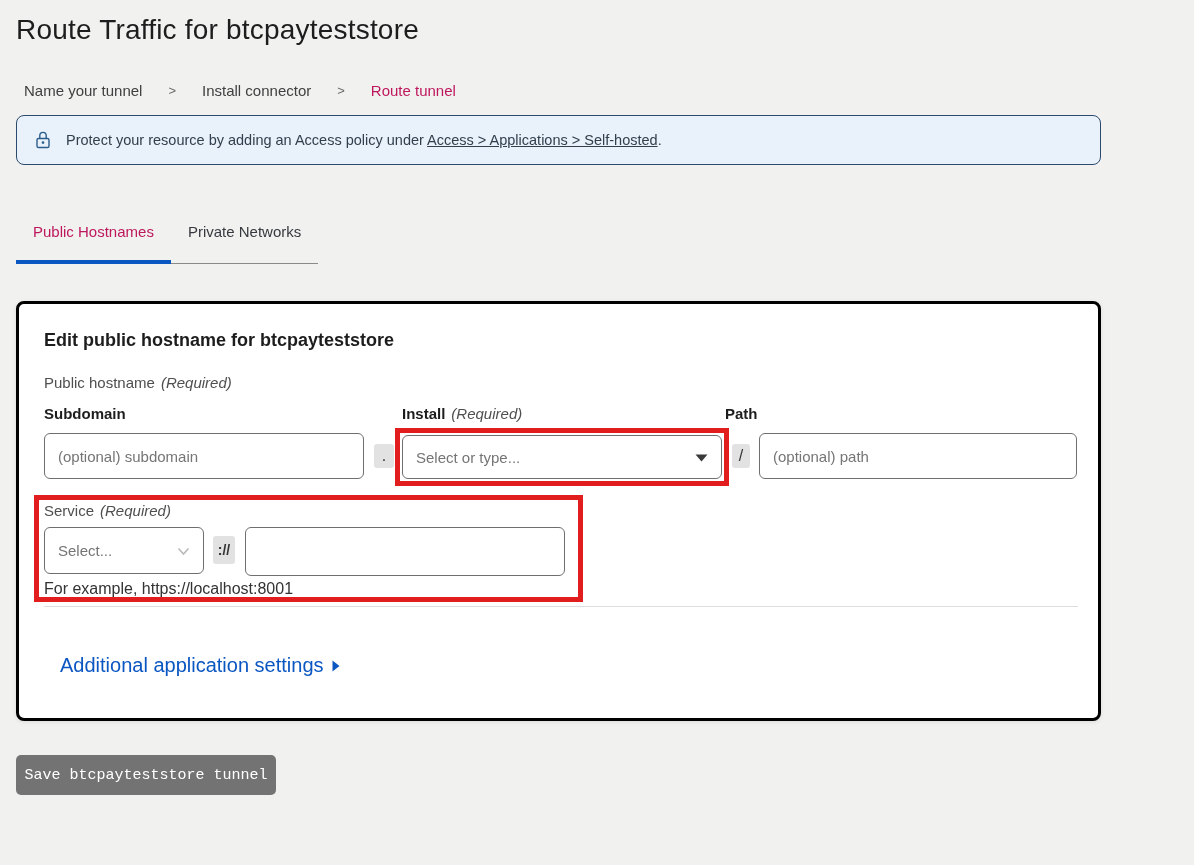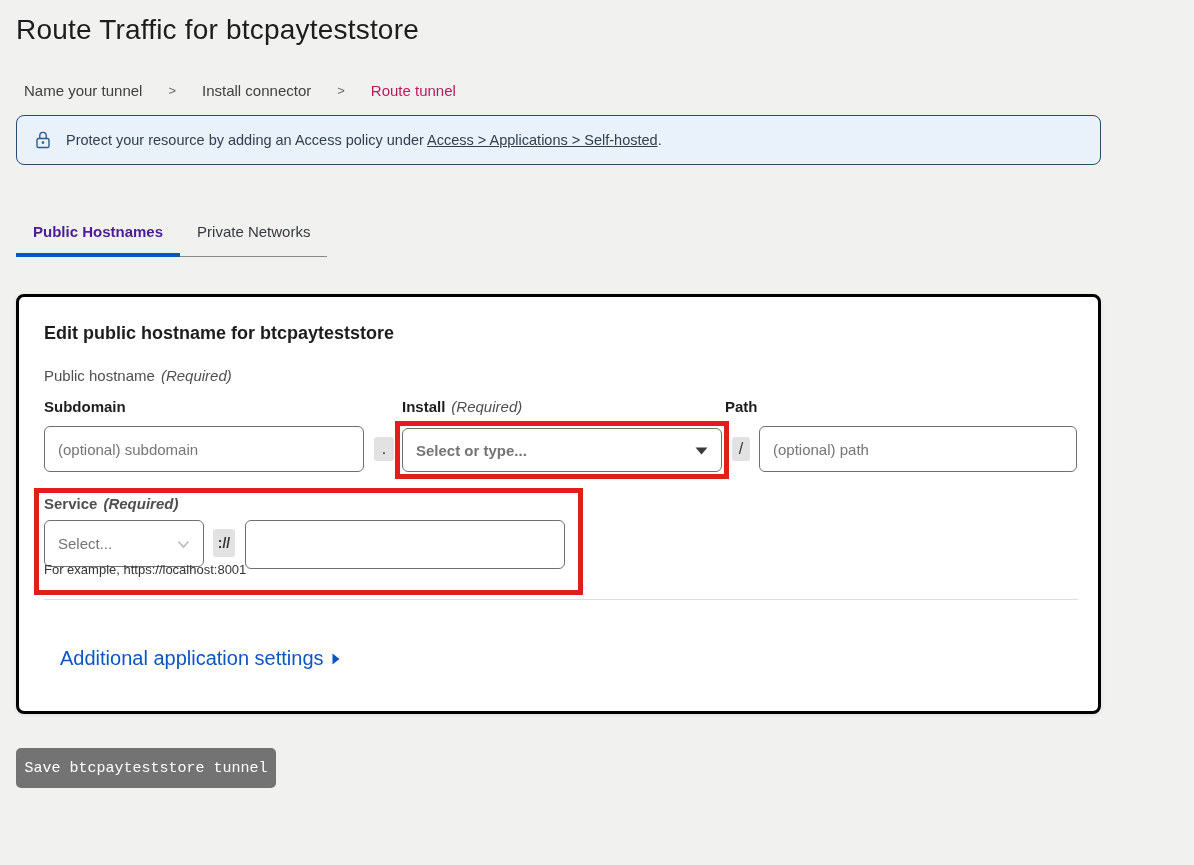--- a/index.html
+++ b/index.html
@@ -56,23 +56,23 @@
   .tabs { display: flex; margin: 50px 0 0 16px; width: fit-content; }
   .tab {
     font-size: 15px;
     color: #36393f;
     padding: 8px 17px 12px 17px;
     border-bottom: 1px solid #8a8a8a;
     cursor: pointer;
     white-space: nowrap;
   }
   .tab.active {
-    color: #4c1d95;
-    font-weight: 700;
-    padding-bottom: 13px;
+    color: #be185d;
+    font-weight: 400;
+    padding-bottom: 20px;
     border-bottom: 4px solid #0b57c2;
   }
 
   
   .card {
     margin: 37px 0 0 16px;
     width: 1085px;
     height: 420px;
     background: #ffffff;
     border: 3px solid #000000;
@@ -117,49 +117,49 @@
     background: #e2e2e2;
     border-radius: 3px;
     color: #333;
     font-size: 16px;
     display: flex; align-items: center; justify-content: center;
   }
   .sep-dot { left: 355px; top: 140px; width: 20px; height: 24px; }
   .sep-slash { left: 713px; top: 140px; width: 18px; height: 24px; }
 
   .red-box { position: absolute; border: 5px solid #e11d1d; }
-  .domain-red { left: 376px; top: 124px; width: 334px; height: 58px; font-weight: bold; }
+  .domain-red { left: 376px; top: 124px; width: 334px; height: 58px; }
   .service-red { left: 15px; top: 191px; width: 549px; height: 107px; }
 
   .select-box {
     border: 1px solid #6f6f6f;
     border-radius: 6px;
     background: #fff;
     display: flex; align-items: center; justify-content: space-between;
     padding: 0 13px;
     cursor: pointer;
   }
   .select-placeholder { font-size: 15px; color: #757575; }
   .sel-domain { position: absolute; left: 2px; top: 2px; width: 320px; height: 44px; }
 
   .service-label {
     position: absolute; left: 5px; top: 2px;
-    font-size: 15px; color: #4f4f4f; font-weight: bold;
+    font-size: 15px; color: #4f4f4f;
   }
   .sel-service { position: absolute; left: 5px; top: 27px; width: 160px; height: 47px; }
   .sep-proto {
     position: absolute; left: 174px; top: 36px; width: 22px; height: 28px;
     background: #e2e2e2; border-radius: 3px;
     color: #333; font-size: 14px; font-weight: 700;
     display: flex; align-items: center; justify-content: center;
   }
   .in-service-url { position: absolute; left: 206px; top: 27px; width: 320px; height: 49px; }
   .service-helper {
-    position: absolute; left: 5px; top: 69px;
-    font-size: 13px; color: #333;
+    position: absolute; left: 5px; top: 80px;
+    font-size: 16px; color: #333;
   }
 
   .divider { position: absolute; left: 25px; top: 302px; width: 1034px; height: 1px; background: #dddddd; }
 
   .additional-link {
     position: absolute; left: 41px; top: 350px;
     font-size: 20px; color: #0b57c2;
     display: flex; align-items: center; gap: 8px;
     cursor: pointer;
   }

